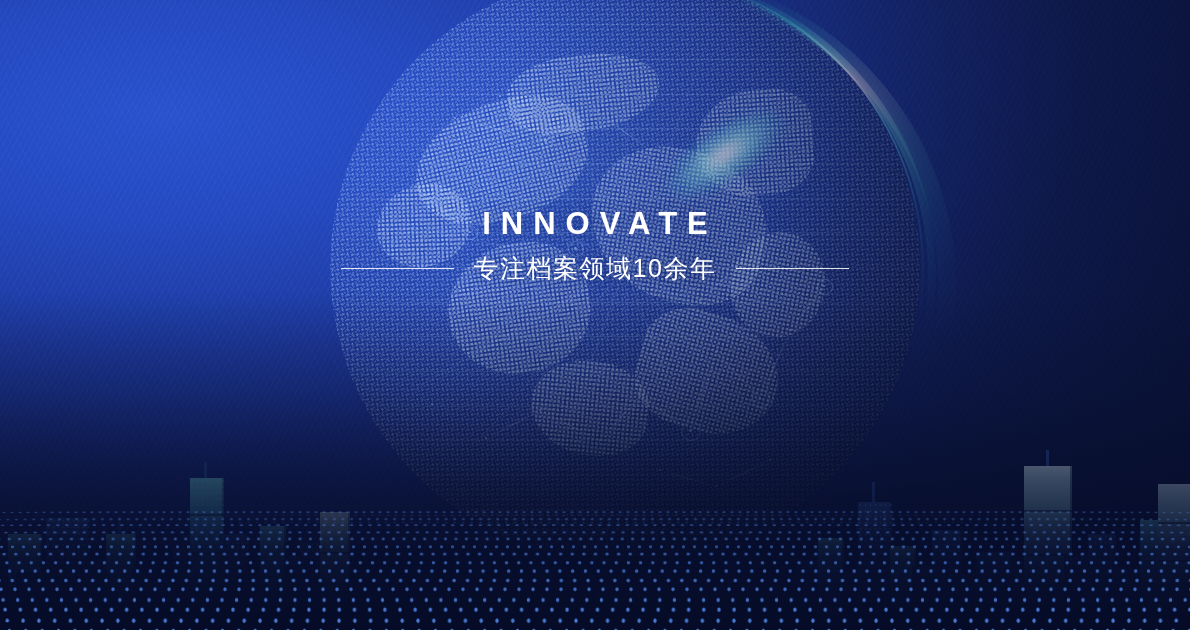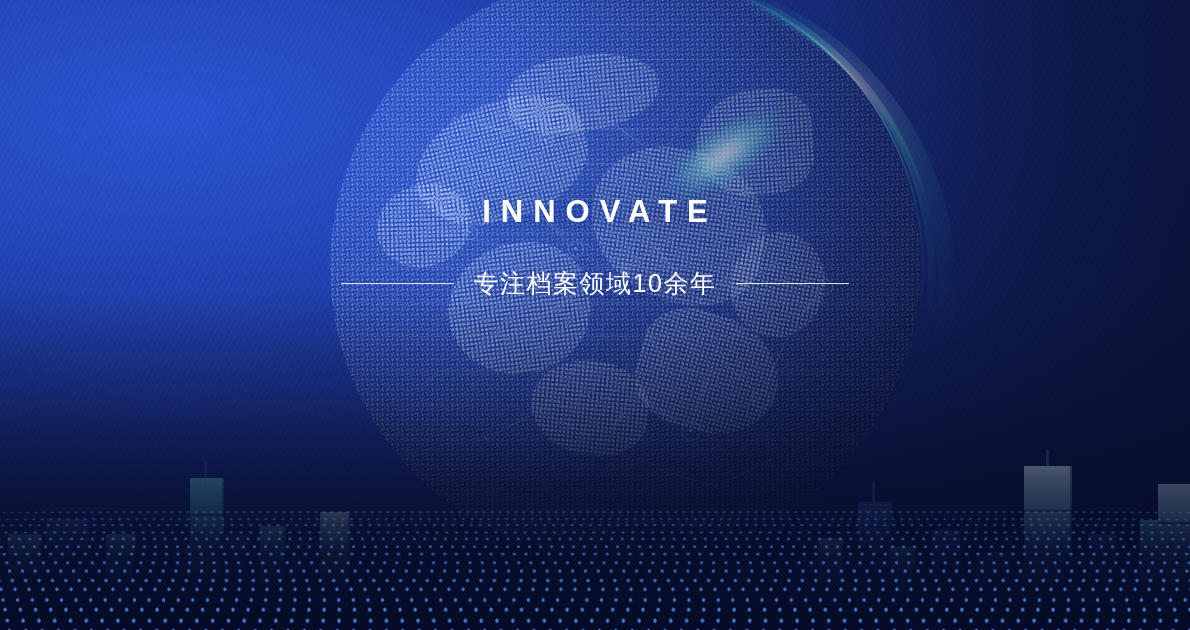--- a/index.html
+++ b/index.html
@@ -258,21 +258,21 @@
     height: 10px;
     background-image: radial-gradient(circle, rgba(90,150,255,0.95) 1.25px, rgba(90,150,255,0) 2.1px);
     background-size: 11px 10px;
     border-radius: 50%;
   }
 
   
   .content {
     position: absolute;
     left: 0;
-    top: 4px;
+    top: 16px;
     width: 1190px;
     text-align: center;
   }
   .eyebrow {
     margin-top: 192px;
     font-size: 31px;
     font-weight: 700;
     letter-spacing: 10px;
     text-indent: 10px;
     color: #ffffff;
@@ -289,21 +289,21 @@
     white-space: nowrap;
     text-shadow: 0 2px 22px rgba(10,25,80,0.55);
   }
   .headline .sep {
     font-size: 52px;
     vertical-align: 13px;
     padding: 0 6px;
     font-weight: 700;
   }
   .subrow {
-    margin-top: 44px;
+    margin-top: 17px;
     display: flex;
     align-items: center;
     justify-content: center;
     gap: 20px;
   }
   .rule {
     width: 113px;
     height: 1px;
     background: rgba(255,255,255,0.85);
   }

